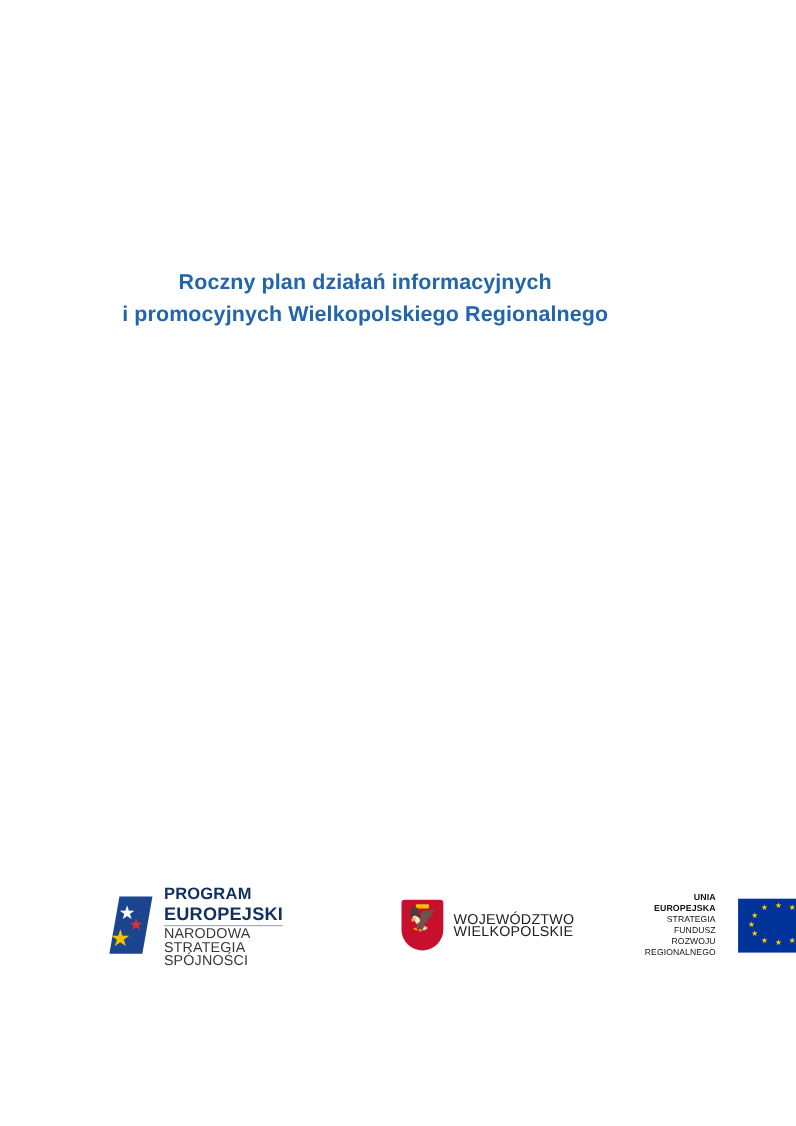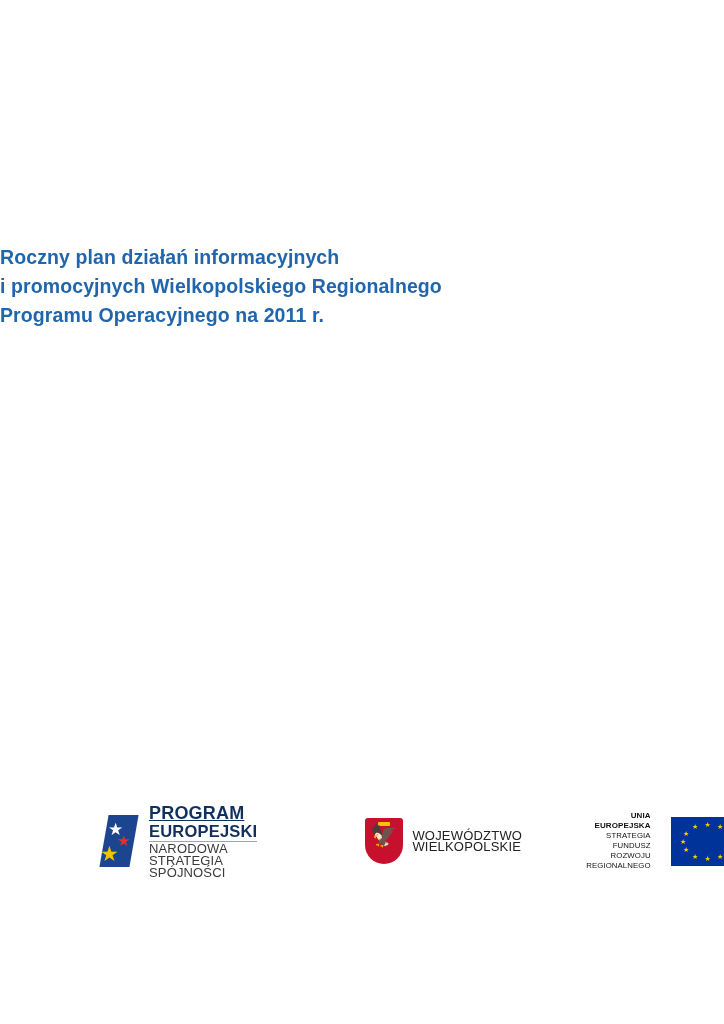--- a/index.html
+++ b/index.html
@@ -20,21 +20,21 @@
     inset: 0;
     background: #ffffff;
   }
 
   
   .title-block {
     position: absolute;
     top: 243px;
     left: 0;
     width: 664px;
-    text-align: left;
+    text-align: center;
     color: #2166ac;
     font-weight: bold;
     font-size: 19.5px;
     line-height: 29px;
     letter-spacing: 0.1px;
   }
   .title-line {
     display: block;
     white-space: nowrap;
   }
@@ -94,25 +94,24 @@
     top: 30px;
     color: #f2c300;
     font-size: 21px;
     line-height: 21px;
   }
   .pr-text {
     margin-left: 7px;
     color: #12305f;
   }
   .pr-text .l1 {
-    font-size: 18px;
+    font-size: 15px;
     font-weight: bold;
     letter-spacing: 0.2px;
     line-height: 18px;
-    text-decoration: underline;
   }
   .pr-text .l2 {
     font-size: 16.5px;
     font-weight: bold;
     letter-spacing: 0.2px;
     line-height: 18px;
   }
   .pr-text .l3 {
     font-size: 13px;
     letter-spacing: 0.15px;
@@ -202,21 +201,20 @@
   }
 </style>
 </head>
 <body>
 
 <div class="page">
 
   <div class="title-block">
     <span class="title-line">Roczny plan działań informacyjnych</span>
     <span class="title-line">i promocyjnych Wielkopolskiego Regionalnego</span>
-    <span class="title-line">Programu Operacyjnego na 2011 r.</span>
   </div>
 
   <div class="footer-strip">
 
     <div class="logo-pr">
       <div class="pr-mark">
         <div class="bar"></div>
         <div class="star-w">★</div>
         <div class="star-r">★</div>
         <div class="star-y">★</div>

